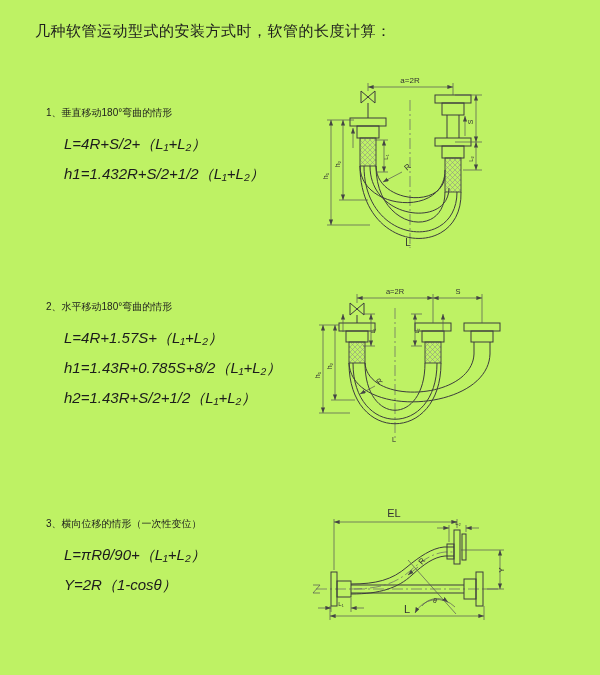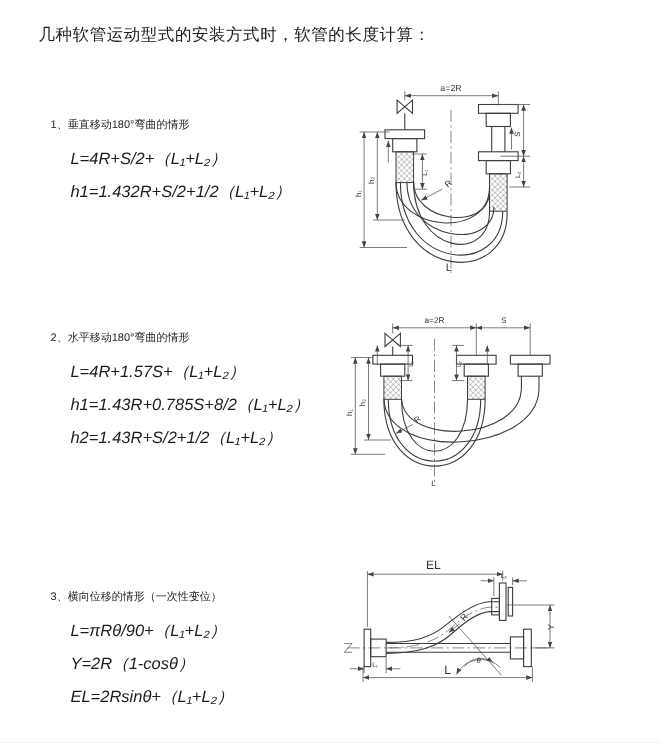--- a/index.html
+++ b/index.html
@@ -1,17 +1,17 @@
 <!DOCTYPE html>
 <html><head>
 <meta charset="utf-8">
 <style>
   html,body{margin:0;padding:0;background:#e8e8e8;}
   .page{
-    position:relative;width:600px;height:675px;background:#ffffff;
+    position:relative;width:600px;height:675px;background:#bef264;
     font-family:"Liberation Sans","DejaVu Sans",sans-serif;color:#1c1c1c;
     overflow:hidden;margin:0 auto;
   }
   .title{
     position:absolute;left:35px;top:22px;font-size:15px;letter-spacing:0.5px;
     white-space:nowrap;
   }
   .sec{position:absolute;left:46px;}
   .sec-heading{font-size:10px;height:29px;white-space:nowrap;}
   .formula{font-size:15px;height:30px;padding-left:18px;white-space:nowrap;font-style:italic;}
@@ -36,25 +36,24 @@
     <div class="formula">h1=1.432R+S/2+1/2（L₁+L₂）</div>
   </div>
 
   <div class="sec" style="top:300px;">
     <div class="sec-heading">2、水平移动180°弯曲的情形</div>
     <div class="formula">L=4R+1.57S+（L₁+L₂）</div>
     <div class="formula">h1=1.43R+0.785S+8/2（L₁+L₂）</div>
     <div class="formula">h2=1.43R+S/2+1/2（L₁+L₂）</div>
   </div>
 
-  <div class="sec" style="top:535px;">
+  <div class="sec" style="top:517px;">
     <div class="sec-heading">3、横向位移的情形（一次性变位）</div>
     <div class="formula">L=πRθ/90+（L₁+L₂）</div>
     <div class="formula">Y=2R（1-cosθ）</div>
-    <div class="formula">EL=2Rsinθ+（L₁+L₂）</div>
   </div>
 
   <div class="diag" style="left:310px;top:70px;">
   <svg width="290" height="195" viewBox="0 0 290 195">
     <defs>
       <marker id="a1" orient="auto-start-reverse" markerWidth="10" markerHeight="8" refX="8" refY="3">
         <path d="M0,0L8,3L0,6Z" fill="#444"></path>
       </marker>
       <pattern id="hx1" patternUnits="userSpaceOnUse" width="5" height="5">
         <path d="M0,0L5,5M5,0L0,5" stroke="#888" stroke-width="0.5"></path>

